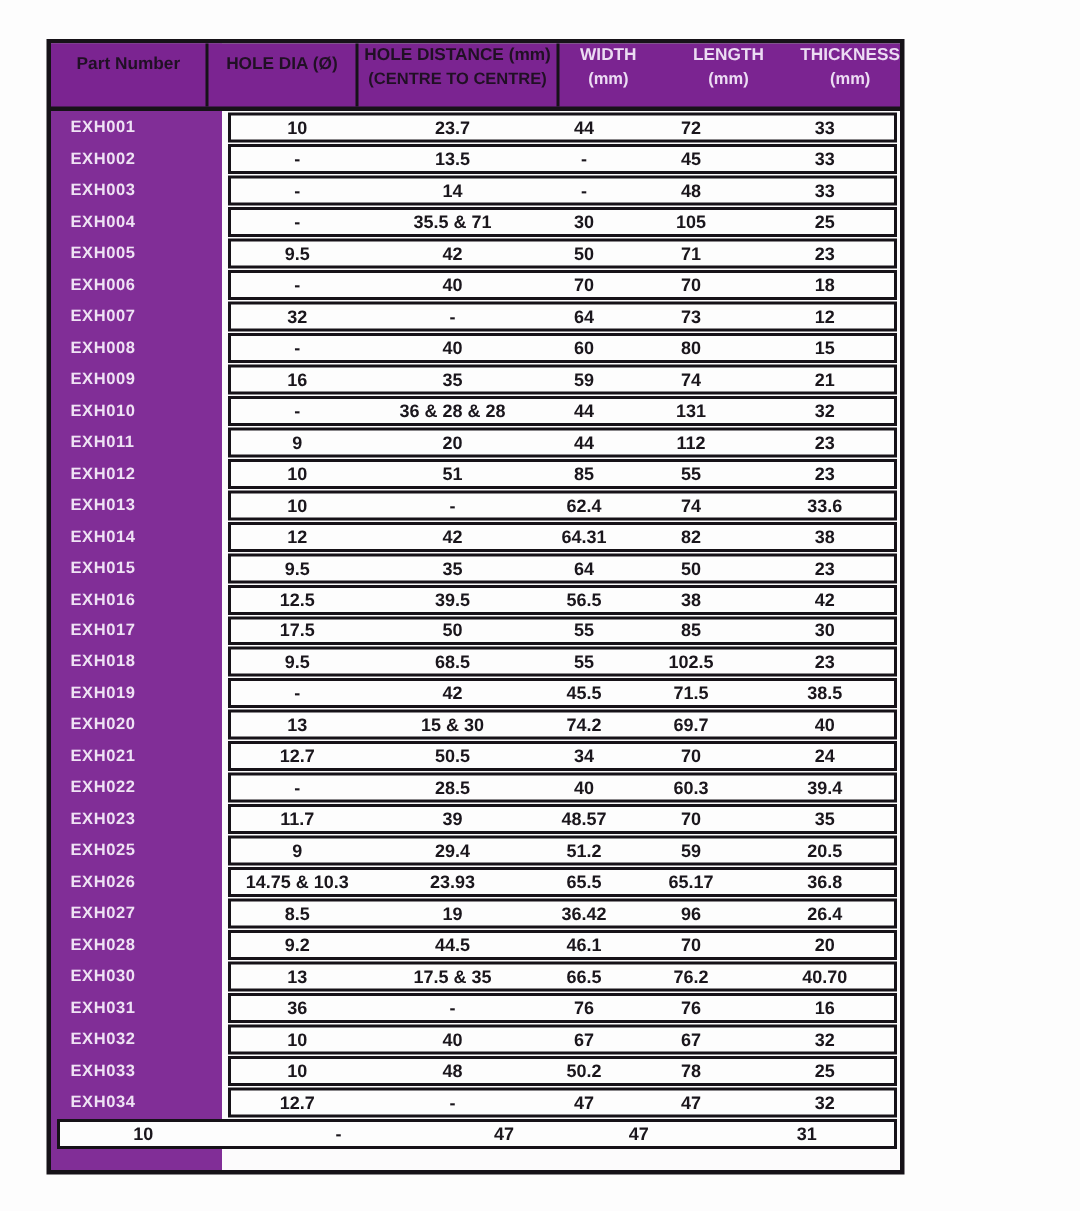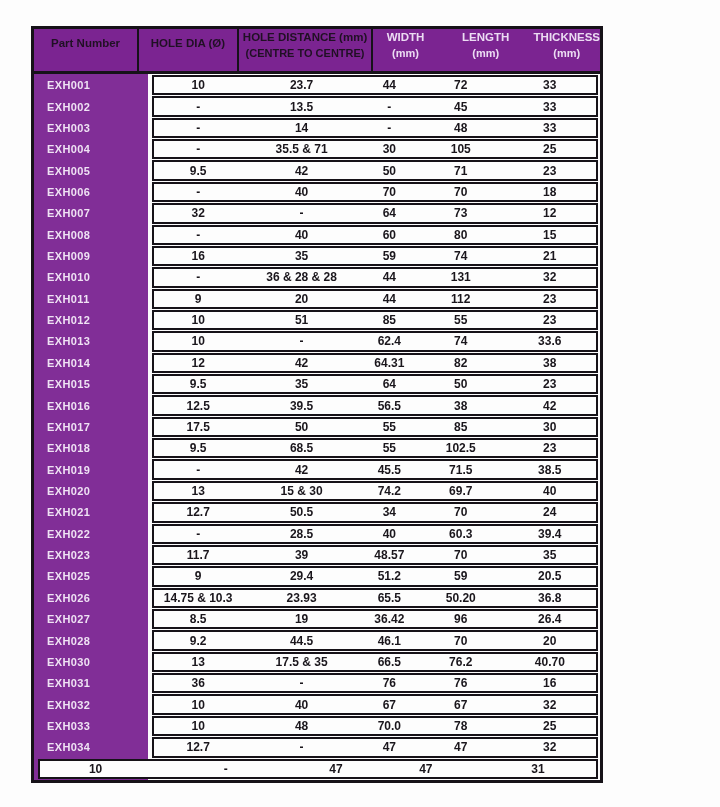--- a/index.html
+++ b/index.html
@@ -31,21 +31,21 @@
   .hcell .l2{font-size:11px;}
   .h0{width:114px;border-right:2px solid #161218;padding-top:6px;}
   .h1{width:108px;border-right:2px solid #161218;padding-top:6px;}
   .h2{width:146px;border-right:2px solid #161218;}
   .h3{width:70px;}
   .h4{width:104px;}
   .h5{flex:1;}
   .rows{
     position:absolute;left:0;right:0;top:45px;bottom:0;
     display:flex;flex-direction:column;gap:1px;z-index:1;
-    padding:1px 0 1px 0;box-sizing:border-box;
+    padding:1px 0 14px 0;box-sizing:border-box;
   }
   .row{flex:1;display:flex;align-items:stretch;}
   .pn{
     width:114px;box-sizing:border-box;display:flex;align-items:center;
     padding-left:13px;font-size:11px;font-weight:bold;letter-spacing:.4px;
     color:var(--pn-text,#efe2f4);background:transparent;
   }
   .strip{
     flex:1;display:flex;align-items:stretch;margin:0 2px 0 4px;
     background:#fdfdfd;border:2px solid #161218;box-sizing:border-box;
@@ -355,21 +355,21 @@
       <div class="c c4">20.5</div>
     </div>
   </div>
 
   <div class="row">
     <div class="pn">EXH026</div>
     <div class="strip">
       <div class="c c0">14.75 &amp; 10.3</div>
       <div class="c c1">23.93</div>
       <div class="c c2">65.5</div>
-      <div class="c c3">50.20</div>
+      <div class="c c3">65.17</div>
       <div class="c c4">36.8</div>
     </div>
   </div>
 
   <div class="row">
     <div class="pn">EXH027</div>
     <div class="strip">
       <div class="c c0">8.5</div>
       <div class="c c1">19</div>
       <div class="c c2">36.42</div>
@@ -420,21 +420,21 @@
       <div class="c c3">67</div>
       <div class="c c4">32</div>
     </div>
   </div>
 
   <div class="row">
     <div class="pn">EXH033</div>
     <div class="strip">
       <div class="c c0">10</div>
       <div class="c c1">48</div>
-      <div class="c c2">70.0</div>
+      <div class="c c2">50.2</div>
       <div class="c c3">78</div>
       <div class="c c4">25</div>
     </div>
   </div>
 
   <div class="row">
     <div class="pn">EXH034</div>
     <div class="strip">
       <div class="c c0">12.7</div>
       <div class="c c1">-</div>

